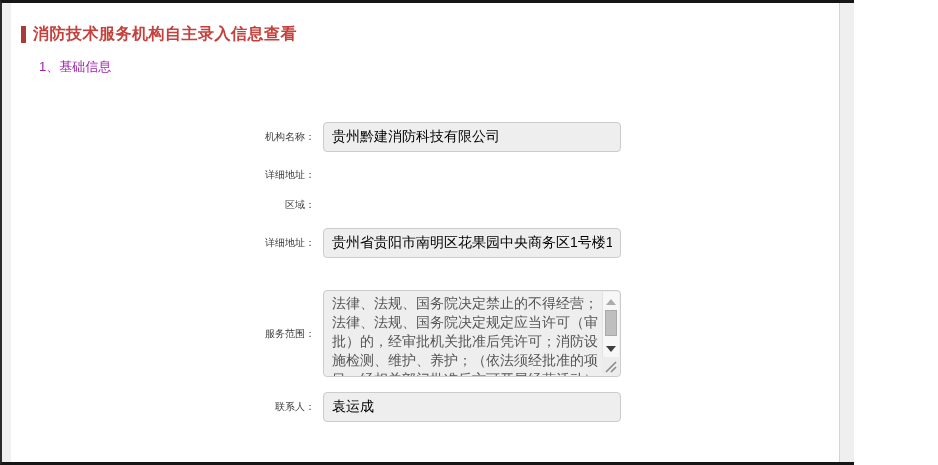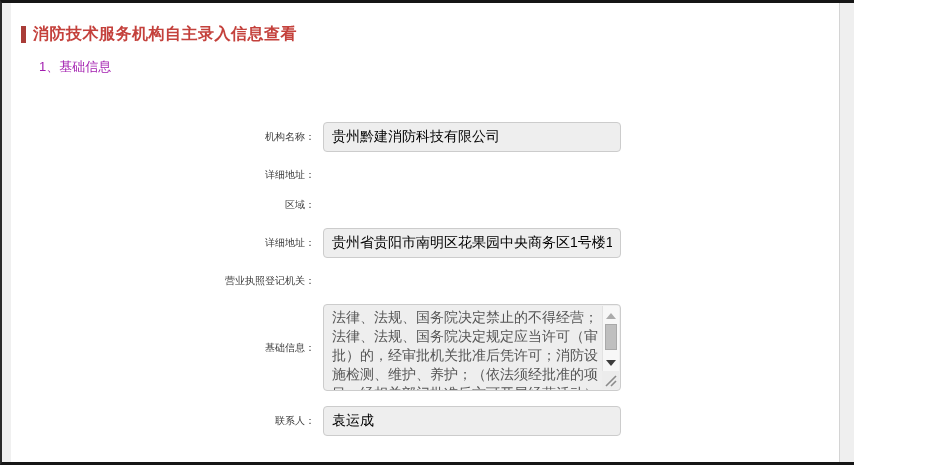--- a/index.html
+++ b/index.html
@@ -138,25 +138,24 @@
       <div class="form-row">
         <div class="field-label">区域：</div>
       </div>
 
       <div class="form-row">
         <div class="field-label">详细地址：</div>
         <input class="field-input" readonly="" value="贵州省贵阳市南明区花果园中央商务区1号楼1单" style="">
       </div>
 
       <div class="form-row">
-        <div class="field-label">营业执照登记机关：</div>
       </div>
 
       <div class="form-row textarea-row">
-        <div class="field-label">基础信息：</div>
+        <div class="field-label">服务范围：</div>
         <div class="textarea-box">
           <div class="ta-text">法律、法规、国务院决定禁止的不得经营；法律、法规、国务院决定规定应当许可（审批）的，经审批机关批准后凭许可；消防设施检测、维护、养护；（依法须经批准的项目，经相关部门批准后方可开展经营活动）</div>
           <div class="ta-scrollbar">
             <div class="ta-btn ta-btn-up">
                 <span class="arrow-up"></span>
               </div>
             <div class="ta-thumb"></div>
             <div class="ta-btn ta-btn-down">
                 <span class="arrow-down"></span>
               </div>

